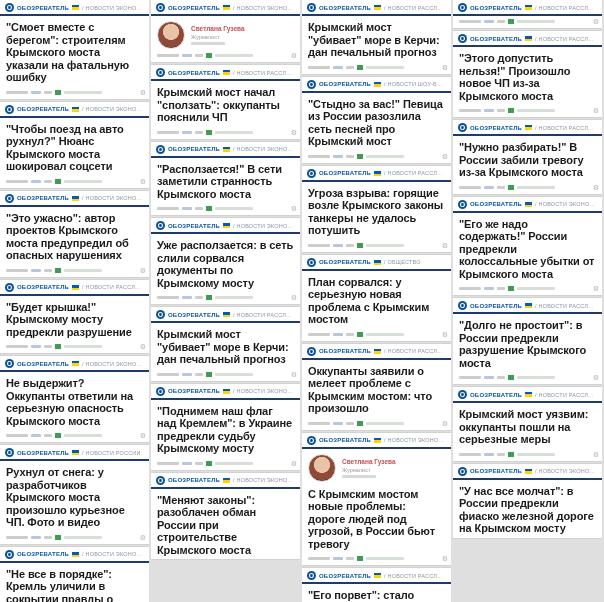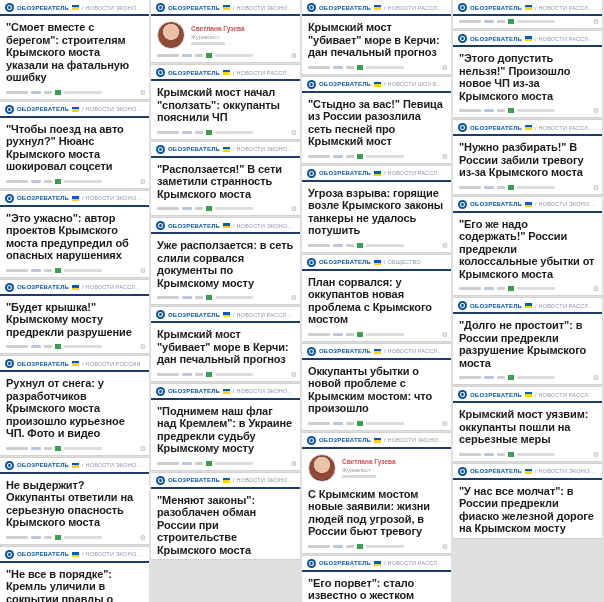--- a/index.html
+++ b/index.html
@@ -141,43 +141,43 @@
       <span class="meta-bar m5"></span>
       <span class="gear">⚙</span>
     </div>
   </div>
 
   <div class="card">
     <div class="card-header">
       <span class="logo-circle">O</span>
       <span class="brand-name">ОБОЗРЕВАТЕЛЬ</span>
       <span class="ua-flag"></span>
+      <span class="category">/ НОВОСТИ ЭКОНОМИКИ</span>
+    </div>
+
+    <div class="headline">Не выдержит? Оккупанты ответили на серьезную опасность Крымского моста</div>
+    <div class="card-footer">
+      <span class="meta-bar m1"></span>
+      <span class="meta-bar m2"></span>
+      <span class="meta-bar m3"></span>
+      <span class="flag-green"></span>
+      <span class="meta-bar m5"></span>
+      <span class="gear">⚙</span>
+    </div>
+  </div>
+
+  <div class="card">
+    <div class="card-header">
+      <span class="logo-circle">O</span>
+      <span class="brand-name">ОБОЗРЕВАТЕЛЬ</span>
+      <span class="ua-flag"></span>
       <span class="category">/ НОВОСТИ РОССИИ</span>
     </div>
 
     <div class="headline">Рухнул от снега: у разработчиков Крымского моста произошло курьезное ЧП. Фото и видео</div>
-    <div class="card-footer">
-      <span class="meta-bar m1"></span>
-      <span class="meta-bar m2"></span>
-      <span class="meta-bar m3"></span>
-      <span class="flag-green"></span>
-      <span class="meta-bar m5"></span>
-      <span class="gear">⚙</span>
-    </div>
-  </div>
-
-  <div class="card">
-    <div class="card-header">
-      <span class="logo-circle">O</span>
-      <span class="brand-name">ОБОЗРЕВАТЕЛЬ</span>
-      <span class="ua-flag"></span>
-      <span class="category">/ НОВОСТИ ЭКОНОМИКИ</span>
-    </div>
-
-    <div class="headline">Не выдержит? Оккупанты ответили на серьезную опасность Крымского моста</div>
     <div class="card-footer">
       <span class="meta-bar m1"></span>
       <span class="meta-bar m2"></span>
       <span class="meta-bar m3"></span>
       <span class="flag-green"></span>
       <span class="meta-bar m5"></span>
       <span class="gear">⚙</span>
     </div>
   </div>
 
@@ -387,40 +387,40 @@
   </div>
 
   <div class="card">
     <div class="card-header">
       <span class="logo-circle">O</span>
       <span class="brand-name">ОБОЗРЕВАТЕЛЬ</span>
       <span class="ua-flag"></span>
       <span class="category">/ ОБЩЕСТВО</span>
     </div>
 
-    <div class="headline">План сорвался: у оккупантов новая проблема с Крымского мостом</div>
-    <div class="card-footer">
-      <span class="meta-bar m1"></span>
-      <span class="meta-bar m2"></span>
-      <span class="meta-bar m3"></span>
-      <span class="flag-green"></span>
-      <span class="meta-bar m5"></span>
-      <span class="gear">⚙</span>
-    </div>
-  </div>
-
-  <div class="card">
-    <div class="card-header">
-      <span class="logo-circle">O</span>
-      <span class="brand-name">ОБОЗРЕВАТЕЛЬ</span>
-      <span class="ua-flag"></span>
-      <span class="category">/ НОВОСТИ РАССЛЕДОВАНИЙ</span>
-    </div>
-
-    <div class="headline">Оккупанты убытки о новой проблеме с Крымским мостом: что произошло</div>
+    <div class="headline">План сорвался: у серьезную новая проблема с Крымским мостом</div>
+    <div class="card-footer">
+      <span class="meta-bar m1"></span>
+      <span class="meta-bar m2"></span>
+      <span class="meta-bar m3"></span>
+      <span class="flag-green"></span>
+      <span class="meta-bar m5"></span>
+      <span class="gear">⚙</span>
+    </div>
+  </div>
+
+  <div class="card">
+    <div class="card-header">
+      <span class="logo-circle">O</span>
+      <span class="brand-name">ОБОЗРЕВАТЕЛЬ</span>
+      <span class="ua-flag"></span>
+      <span class="category">/ НОВОСТИ РАССЛЕДОВАНИЙ</span>
+    </div>
+
+    <div class="headline">Оккупанты заявили о мелеет проблеме с Крымским мостом: что произошло</div>
     <div class="card-footer">
       <span class="meta-bar m1"></span>
       <span class="meta-bar m2"></span>
       <span class="meta-bar m3"></span>
       <span class="flag-green"></span>
       <span class="meta-bar m5"></span>
       <span class="gear">⚙</span>
     </div>
   </div>
 
@@ -432,21 +432,21 @@
       <span class="category">/ НОВОСТИ ЭКОНОМИКИ</span>
     </div>
     <div class="author">
       <span class="avatar"></span>
       <span class="author-text">
         <span class="author-name">Светлана Гузева</span>
         <span class="author-role">Журналист</span>
         <span class="author-bar"></span>
       </span>
     </div>
-    <div class="headline">С Крымским мостом новые заявили: жизни людей под угрозой, в России бьют тревогу</div>
+    <div class="headline">С Крымским мостом новые проблемы: дороге людей под угрозой, в России бьют тревогу</div>
     <div class="card-footer">
       <span class="meta-bar m1"></span>
       <span class="meta-bar m2"></span>
       <span class="meta-bar m3"></span>
       <span class="flag-green"></span>
       <span class="meta-bar m5"></span>
       <span class="gear">⚙</span>
     </div>
   </div>
 

